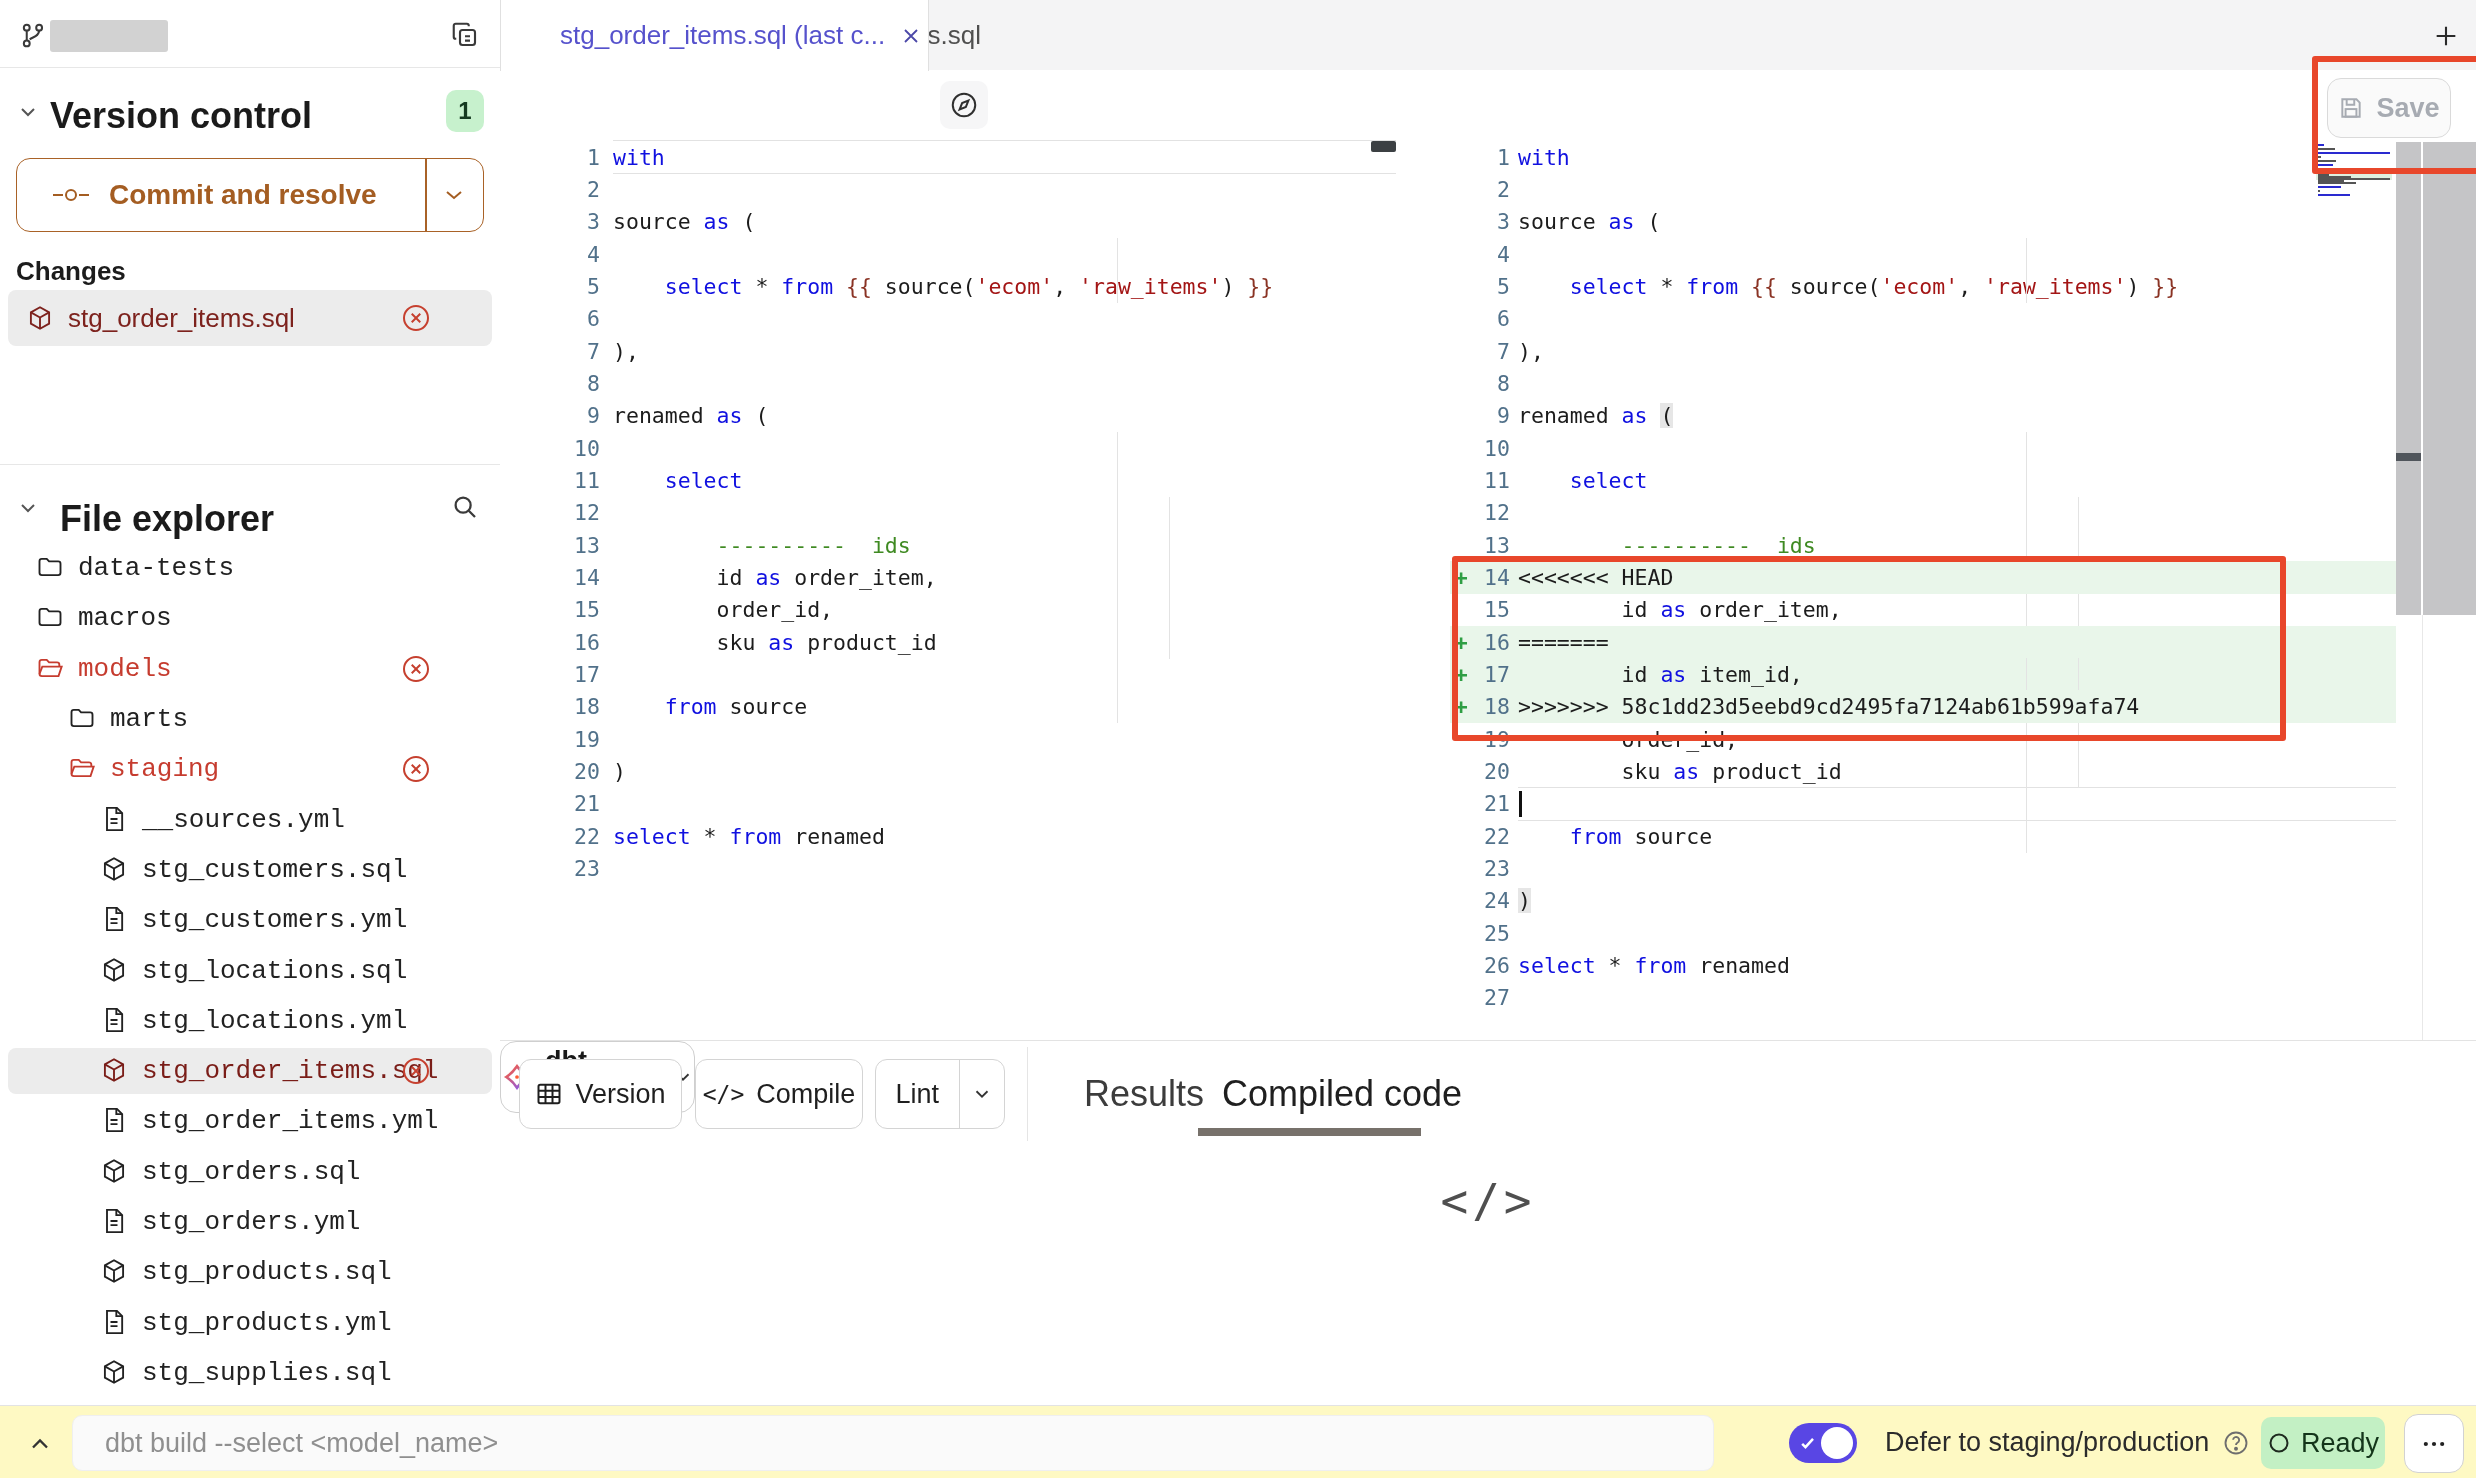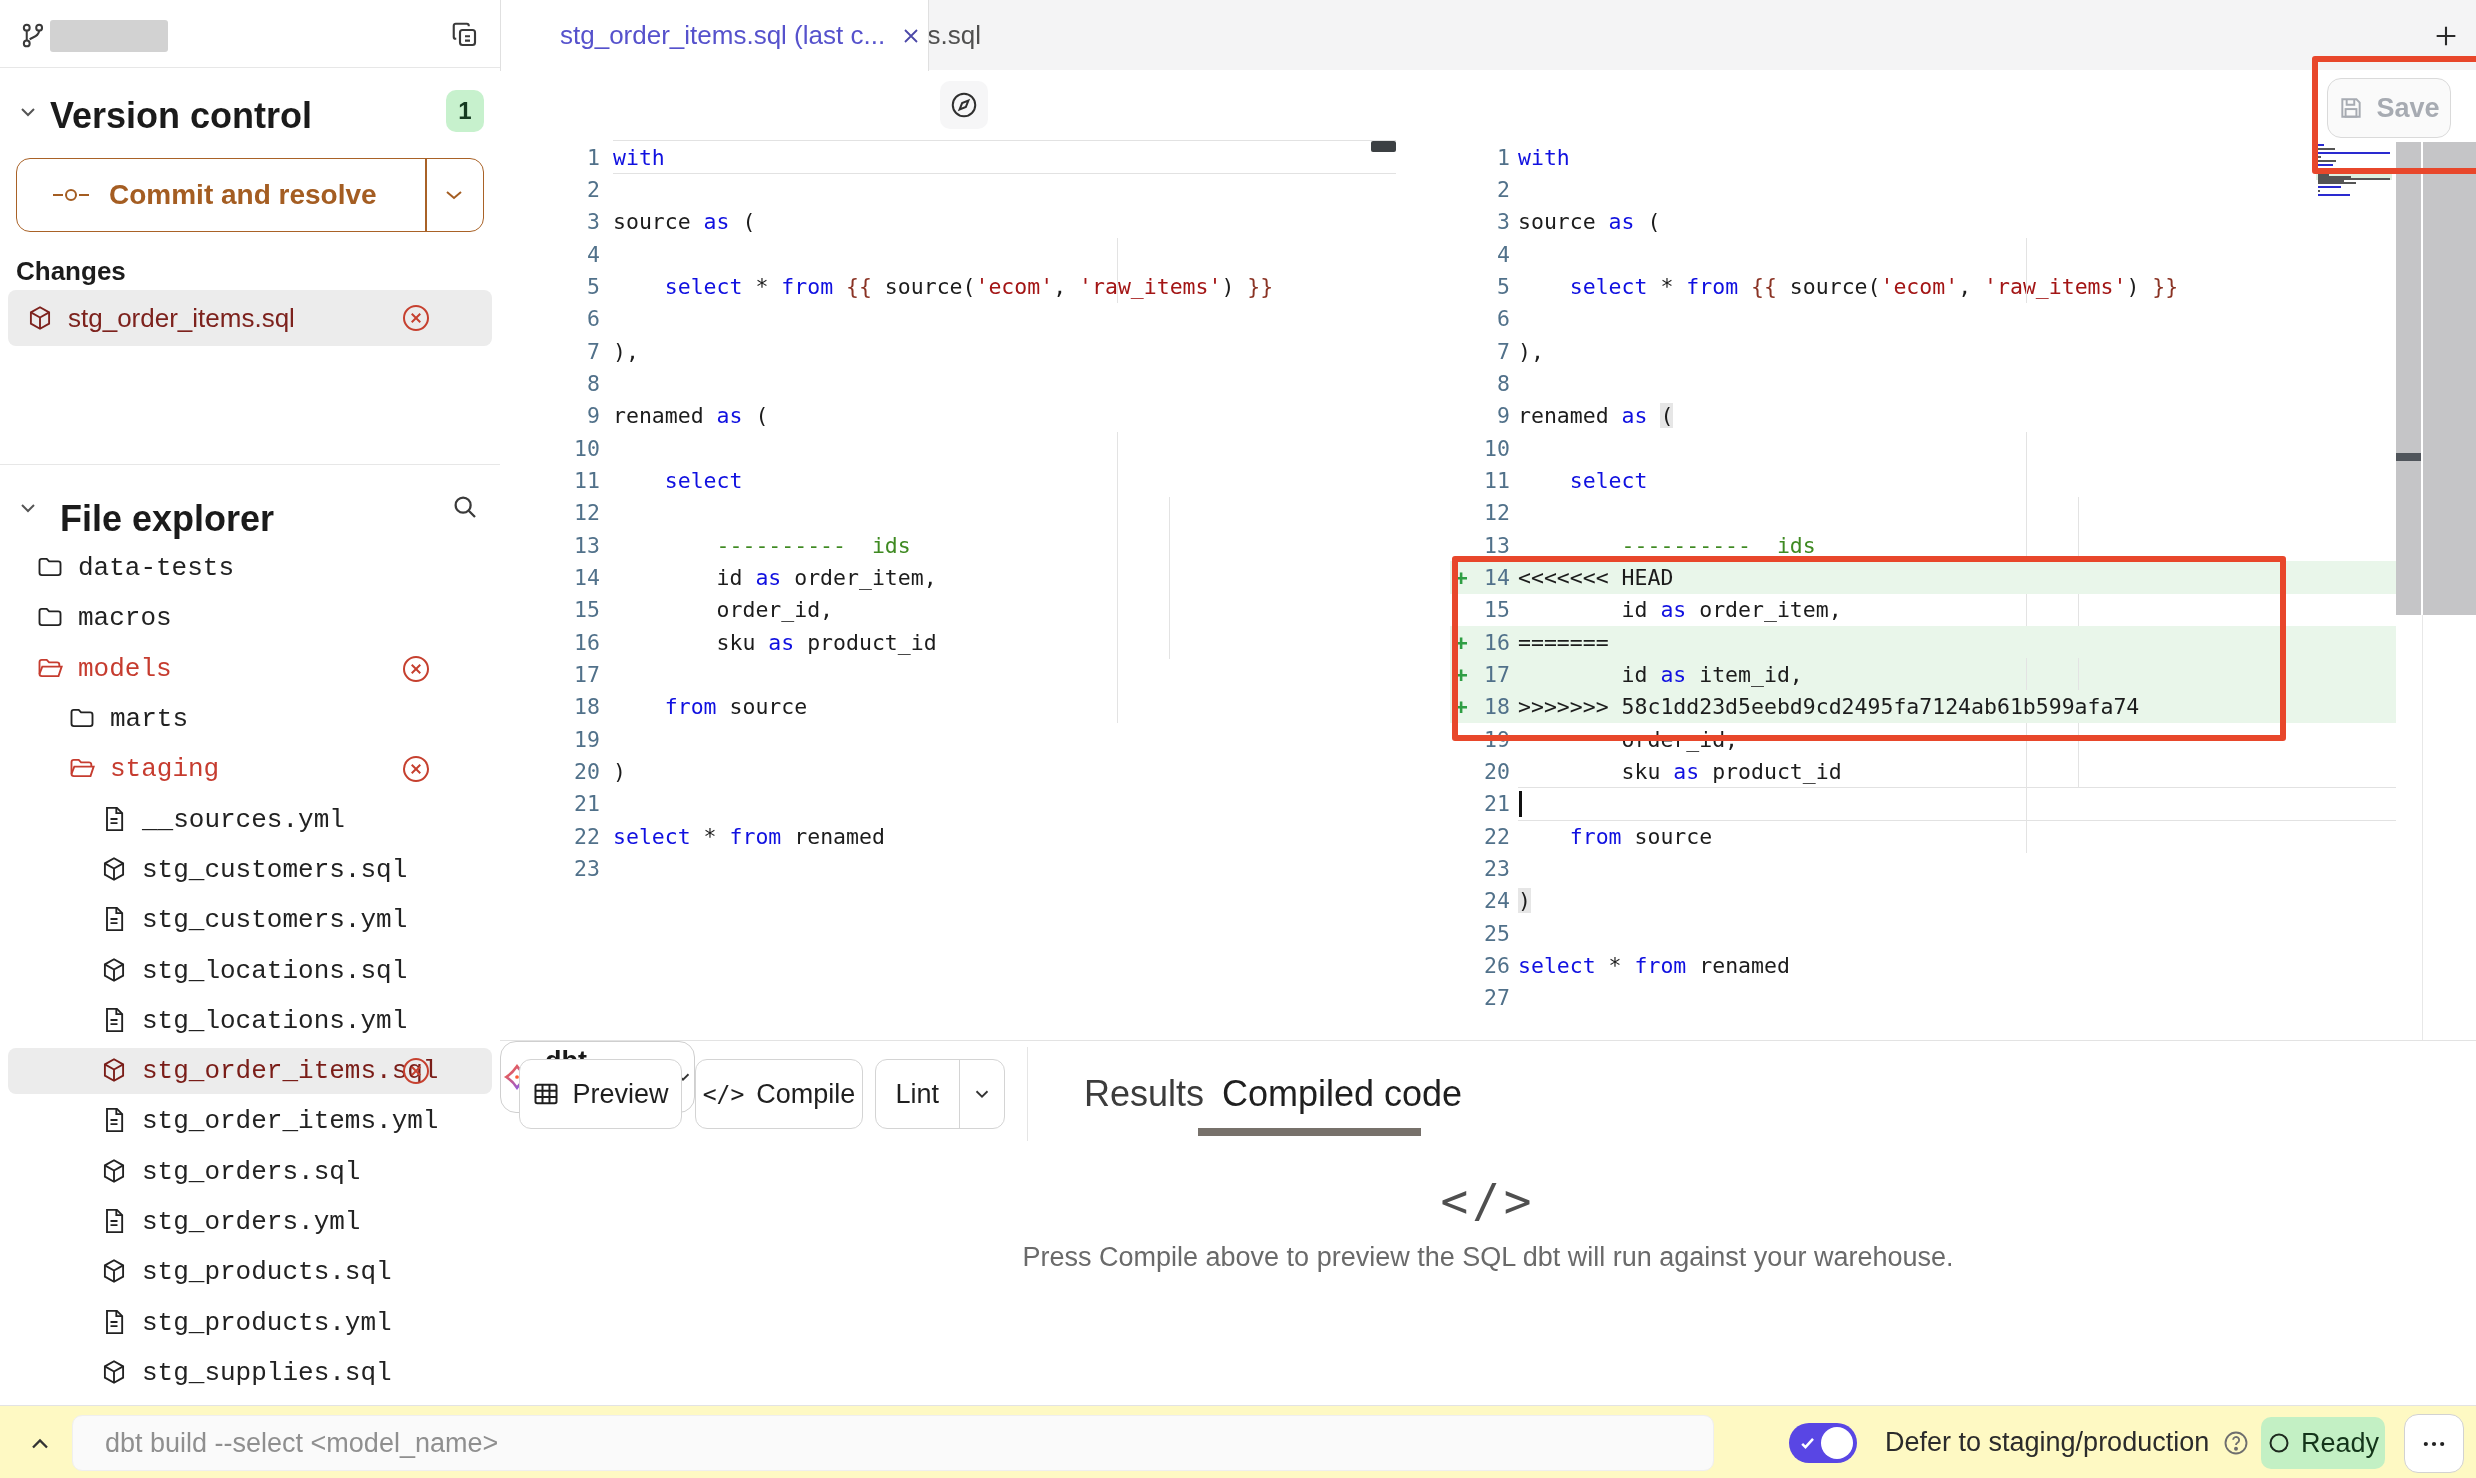--- a/index.html
+++ b/index.html
@@ -757,21 +757,21 @@
   <div class="redbox abs" style="left:2312px;top:56px;width:160px;height:106px;"></div>
 
   <div id="toolbar" class="abs">
     <div class="tbtn" style="left:19px;width:161px;">
       <span style="margin-right:12px;color:#1f1f1f;">
         <svg width="28" height="28" viewBox="0 0 24 24" fill="none" stroke="currentColor" stroke-width="1.7">
           <rect x="3" y="4" width="18" height="16" rx="1.5"></rect>
             <path d="M3 9.3h18M3 14.6h18M9 4v16M15 4v16"></path>
           </svg>
       </span>
-      <span>Preview</span>
+      <span>Version</span>
     </div>
     <div class="tbtn" style="left:195px;width:166px;">
       <span style="margin-right:12px;font-family:'DejaVu Sans Mono',monospace;font-size:23px;">&lt;/&gt;</span>
       <span>Compile</span>
     </div>
     <div class="tbtn" style="left:375px;width:128px;padding:0;">
       <span style="flex:1;text-align:center;">Lint</span>
       <span style="align-self:stretch;width:1.5px;background:#d4d4d4;"></span>
       <span style="width:44px;display:flex;justify-content:center;">
         <svg width="22" height="22" viewBox="0 0 24 24" fill="none" stroke="#333" stroke-width="2">
@@ -804,21 +804,20 @@
       <span style="margin-left:12px;">
         <svg width="22" height="22" viewBox="0 0 24 24" fill="none" stroke="#333" stroke-width="2">
             <path d="M6 9l6 6 6-6"></path>
           </svg>
       </span>
     </div>
   </div>
 
   <div id="results-area" class="abs">
     <div id="empty-icon">&lt;/&gt;</div>
-    <div id="empty-sub">Press Compile above to preview the SQL dbt will run against your warehouse.</div>
   </div>
 
   <div id="statusbar" class="abs">
     <span class="abs" style="left:26px;top:24px;color:#333;">
       <svg width="28" height="28" viewBox="0 0 24 24" fill="none" stroke="currentColor" stroke-width="2">
           <path d="M6 15l6-6 6 6"></path>
         </svg>
     </span>
     <div id="cmd-input" class="abs">
       <span class="ph">dbt build --select &lt;model_name&gt;</span>

